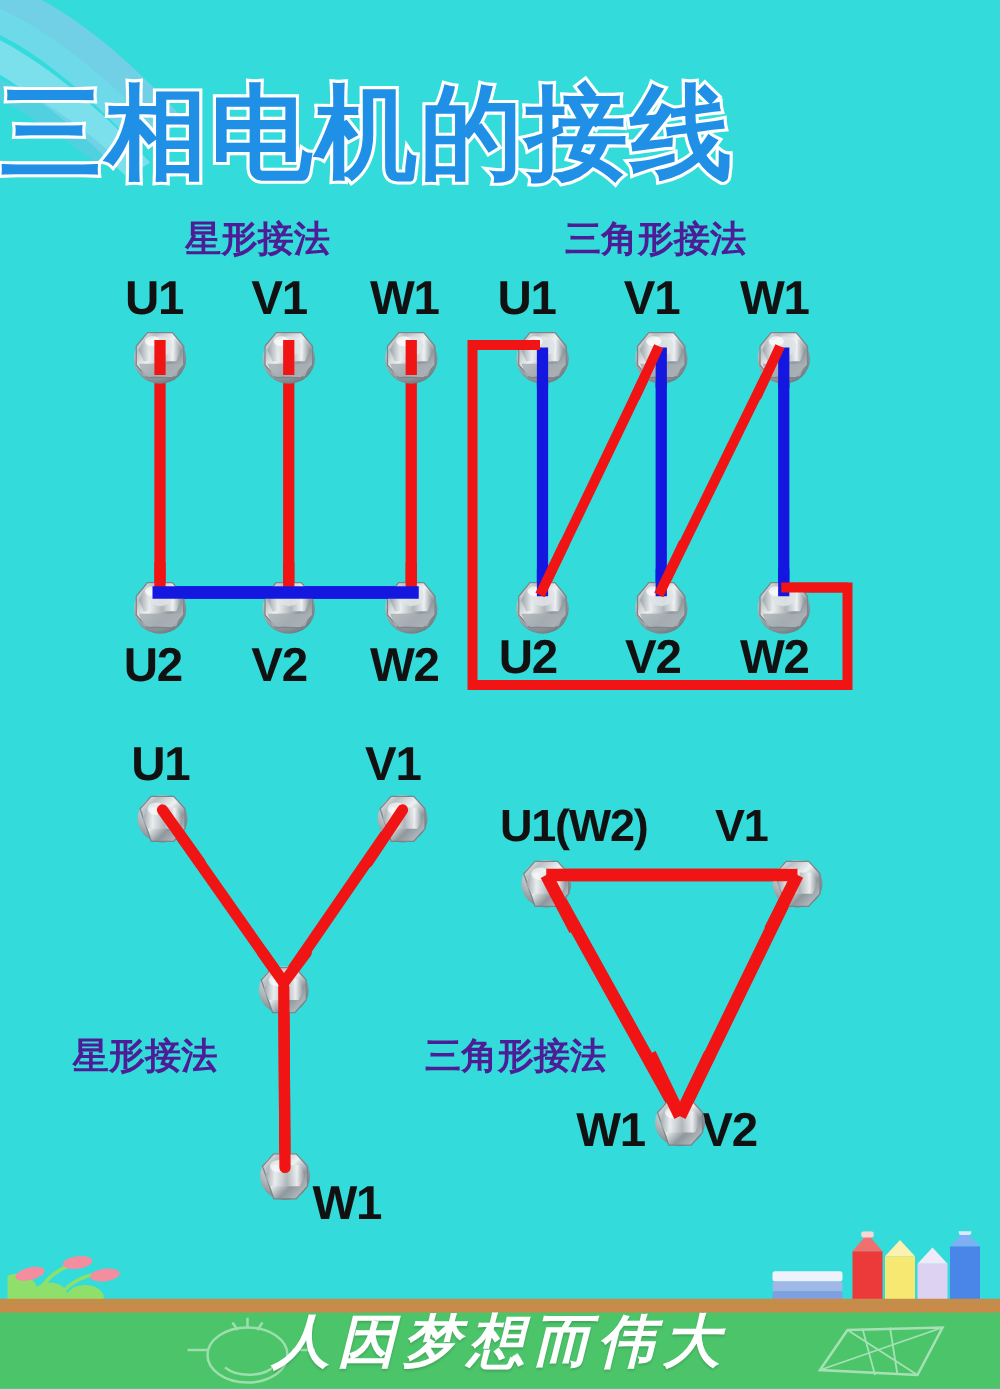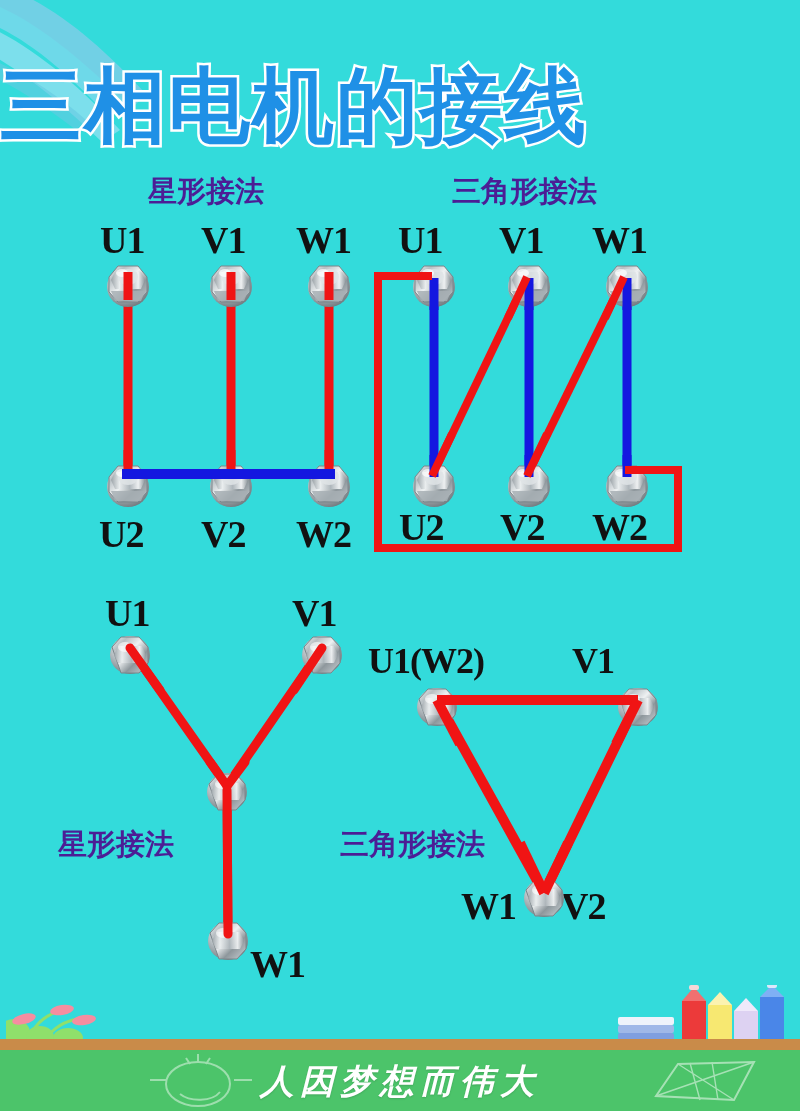--- a/index.html
+++ b/index.html
@@ -41,37 +41,37 @@
   }
 
   
   .tlabel{
     position:absolute;
     font-size:38px;
     font-weight:bold;
     color:#111111;
     white-space:nowrap;
     letter-spacing:-1px;
-    font-family:Liberation Serif, serif;
+    font-family:Liberation Sans, sans-serif;
   }
   .tlabel.small{font-size:36px;}
 
   
   svg.layer{position:absolute;left:0;top:0;width:800px;height:1111px;overflow:visible;}
 
   
   .footer{position:absolute;left:0;bottom:0;width:800px;height:110px;}
   .board{
     position:absolute;left:0;bottom:0;width:800px;height:68px;
     background:#4cc46a;border-top:7px solid #c98b49;
     box-sizing:border-box;
   }
   .board-txt{
     position:absolute;left:0;bottom:6px;width:800px;text-align:center;
-    color:#ffffff;font-size:34px;font-style:italic;font-weight:bold;
+    color:#ffffff;font-size:46px;font-style:italic;font-weight:bold;
     letter-spacing:6px;
     font-family:"DejaVu Serif","Liberation Serif",serif;
     text-shadow:0 1px 2px rgba(0,0,0,.15);
   }
   .shelf{position:absolute;left:0;bottom:62px;width:800px;height:10px;background:#c98b49;}
 </style>
 </head>
 <body>
 
 <div id="root">
@@ -106,21 +106,21 @@
 
   <div class="tlabel" style="left:399px;top:505px;">U2</div>
   <div class="tlabel" style="left:500px;top:505px;">V2</div>
   <div class="tlabel" style="left:592px;top:505px;">W2</div>
 
   <div class="tlabel" style="left:105px;top:591px;">U1</div>
   <div class="tlabel" style="left:292px;top:591px;">V1</div>
   <div class="tlabel" style="left:250px;top:942px;">W1</div>
   <div class="cap" style="left:58px;top:825px;">星形接法</div>
 
-  <div class="tlabel small" style="left:368px;top:640px;">U1(W2)</div>
+  <div class="tlabel small" style="left:400px;top:640px;">U1(W2)</div>
   <div class="tlabel small" style="left:572px;top:640px;">V1</div>
   <div class="tlabel" style="left:461px;top:884px;">W1</div>
   <div class="tlabel" style="left:561px;top:884px;">V2</div>
   <div class="cap" style="left:340px;top:825px;">三角形接法</div>
 
   <svg class="layer" viewBox="0 0 800 1111">
     <defs>
 
       <linearGradient id="nutg" x1="0" y1="0" x2="1" y2="1">
         <stop offset="0%" stop-color="#f3f5f6"></stop>

